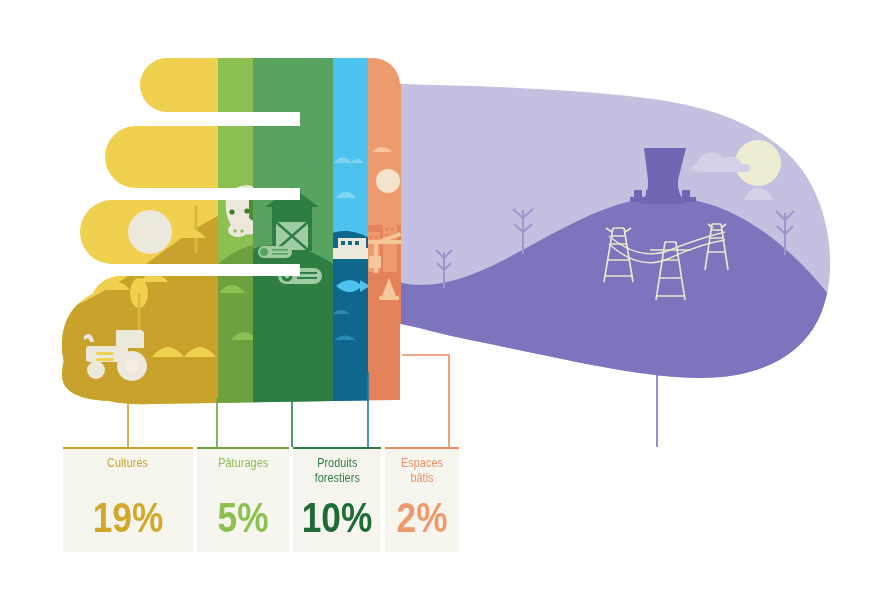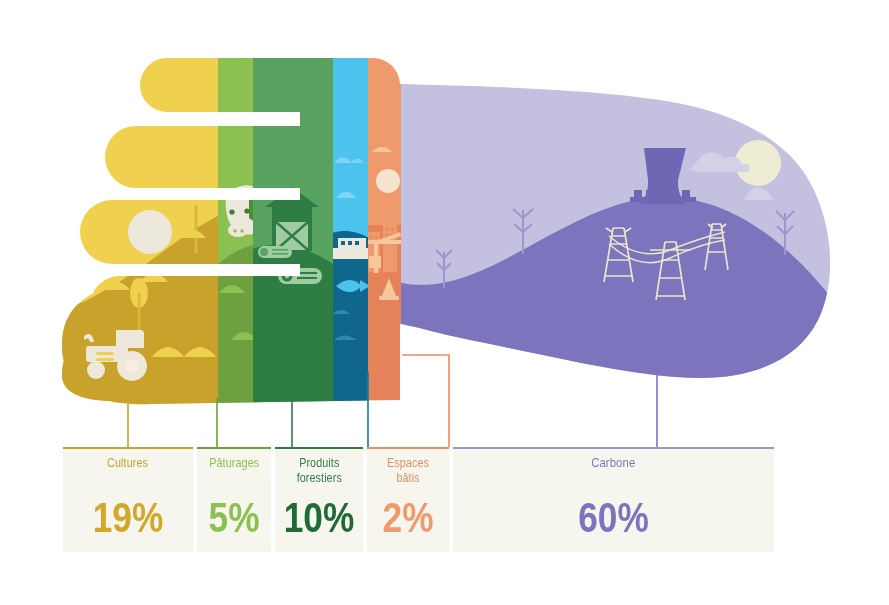--- a/index.html
+++ b/index.html
@@ -300,40 +300,35 @@
   </svg>
 
   <div class="legend-row">
 
     <div class="lcard" style="width:130px">
       <div class="rule" style="background:#c8a22b"></div>
       <div class="lbl" style="color:#c8a22b">Cultures</div>
       <div class="val" style="color:#d2a82a">19%</div>
     </div>
 
-    <div class="lcard" style="width:74px">
+    <div class="lcard" style="width:92px">
       <div class="rule" style="background:#6fa03f"></div>
       <div class="lbl" style="color:#8cc051">Pâturages</div>
       <div class="val" style="color:#8cc051">5%</div>
     </div>
 
     <div class="lcard" style="width:88px">
       <div class="rule" style="background:#2e7d43"></div>
       <div class="lbl" style="color:#2e7d43">Produits
 forestiers</div>
       <div class="val" style="color:#1f6b35">10%</div>
     </div>
 
 
-    <div class="lcard" style="width:82px">
+    <div class="lcard" style="width:74px">
       <div class="rule" style="background:#e98e62"></div>
       <div class="lbl" style="color:#e98e62">Espaces bâtis</div>
       <div class="val" style="color:#ef9a6d">2%</div>
     </div>
 
-    <div class="lcard wide" style="width:321px">
-      <div class="rule" style="background:#9d96cd"></div>
-      <div class="lbl" style="color:#7d74be">Carbone</div>
-      <div class="val" style="color:#7d74be">60%</div>
-    </div>
 
   </div>
 </div>
 
 </body></html>

